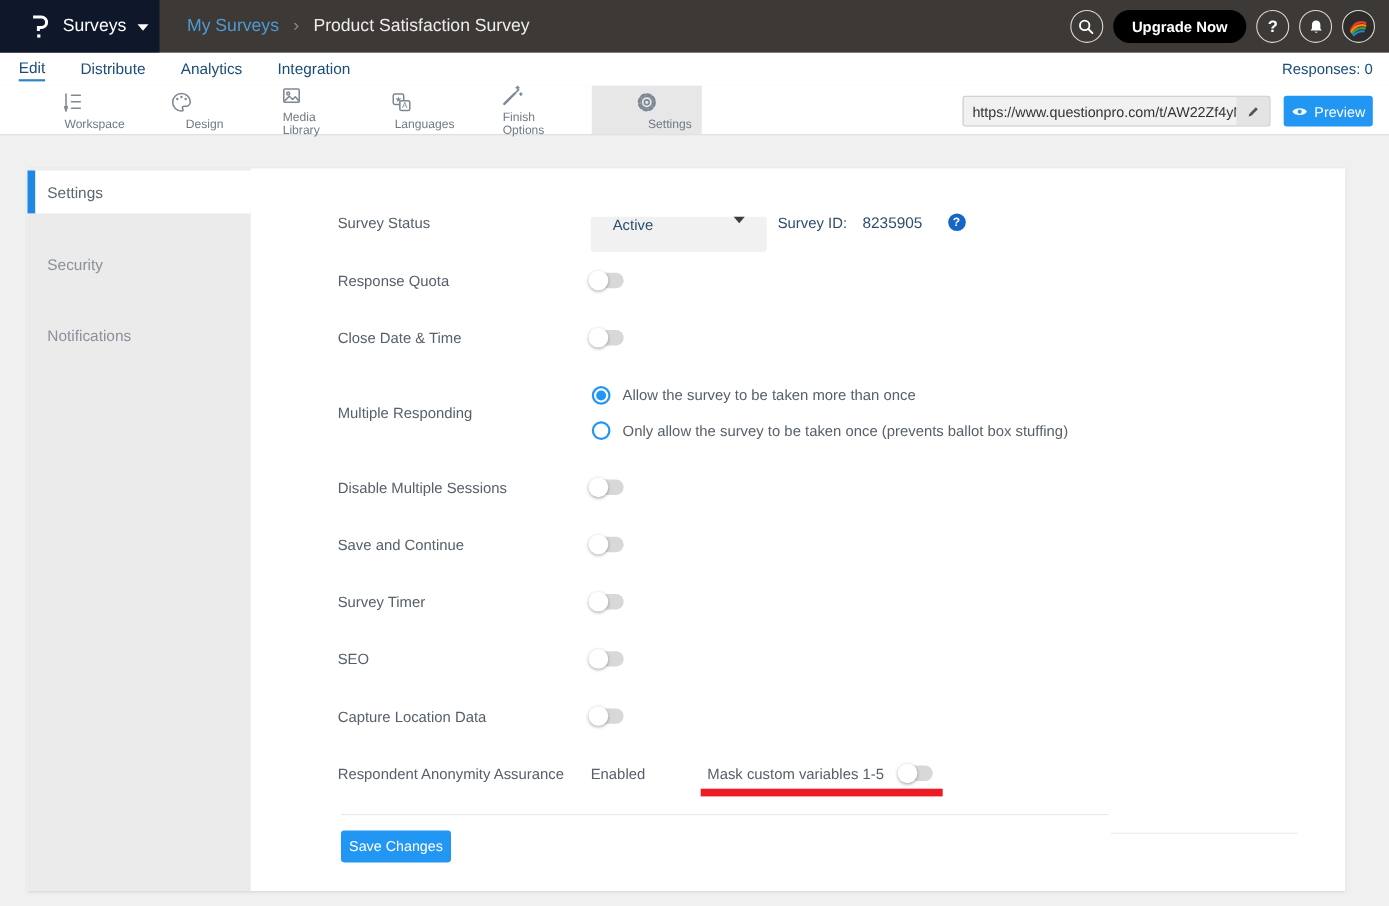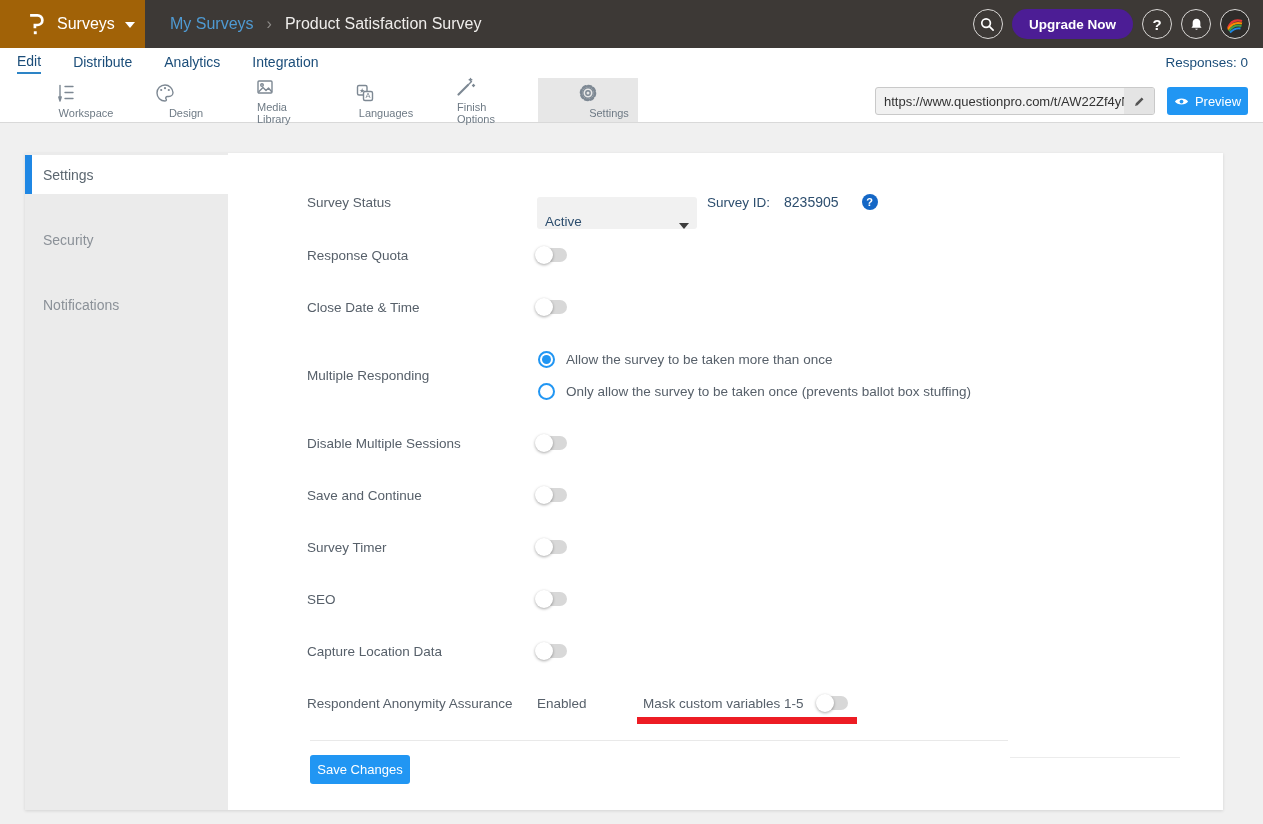--- a/index.html
+++ b/index.html
@@ -2,31 +2,31 @@
 <html><head>
 <meta charset="utf-8">
 <style>
   * { margin:0; padding:0; box-sizing:border-box; }
   html,body { width:1263px; height:824px; }
   body { font-family:"Liberation Sans", sans-serif; background:#f0f0f0; position:relative; overflow:hidden; }
   .page { position:absolute; inset:0; width:1263px; height:824px; }
 
   
   .header { position:absolute; left:0; top:0; width:1263px; height:48px; background:#3d3936; }
-  .logo-block { position:absolute; left:0; top:0; width:145px; height:48px; background:#a16207; display:flex; align-items:center; padding-left:26px; cursor:pointer; }
+  .logo-block { position:absolute; left:0; top:0; width:145px; height:48px; background:#0f172a; display:flex; align-items:center; padding-left:26px; cursor:pointer; }
   .logo-mark { width:20px; height:26px; margin-right:11px; }
   .logo-label { color:#fff; font-size:16px; }
   .caret-down-white { width:0; height:0; border-left:5px solid transparent; border-right:5px solid transparent; border-top:6px solid #fff; margin-left:10px; margin-top:2px; }
   .breadcrumb { position:absolute; left:170px; top:0; height:48px; display:flex; align-items:center; gap:13px; }
   .bc-parent { color:#4f9ad2; font-size:16px; cursor:pointer; }
   .bc-sep { color:#8d8a87; font-size:16px; }
   .bc-current { color:#efedeb; font-size:16px; }
   .header-right { position:absolute; right:13px; top:9px; display:flex; align-items:center; gap:9px; }
   .circle-btn { width:30px; height:30px; border:1.6px solid #d9d7d5; border-radius:50%; display:flex; align-items:center; justify-content:center; color:#fff; cursor:pointer; background:transparent; }
-  .upgrade-btn { height:30px; padding:0 17px; border-radius:15px; background:#4c1d95; color:#fff; font-size:13.5px; font-weight:bold; display:flex; align-items:center; cursor:pointer; border:none; }
+  .upgrade-btn { height:30px; padding:0 17px; border-radius:15px; background:#000000; color:#fff; font-size:13.5px; font-weight:bold; display:flex; align-items:center; cursor:pointer; border:none; }
   .avatar { width:30px; height:30px; border:1.6px solid #d9d7d5; border-radius:50%; overflow:hidden; background:#2e2c2a; display:flex; align-items:center; justify-content:center; cursor:pointer; }
 
   
   .nav { position:absolute; left:0; top:48px; width:1263px; height:30px; background:#fff;padding-left:39px; }
   .nav-tabs { position:absolute; left:17px; top:0; height:30px; display:flex; align-items:center; }
   .nav-tab { font-size:14px; color:#1b4d79; margin-right:32px; padding-bottom:3px; cursor:pointer; }
   .nav-tab.active { border-bottom:2px solid #2d84c6; }
   .responses { position:absolute; right:15px; top:7px; font-size:13.5px; color:#1b4d79; }
 
   
@@ -45,21 +45,21 @@
   
   .card { position:absolute; left:25px; top:153px; width:1198px; height:657px; background:#fff; box-shadow:0 1px 3px rgba(0,0,0,0.12); }
   .side { position:absolute; left:0; top:0; width:203px; height:657px; background:#ebebeb; }
   .side-item { height:39px; display:flex; align-items:center; padding-left:18px; font-size:14px; color:#8b9198; cursor:pointer;margin-top:26px; }
   .side-item.active { background:#fff; border-left:7px solid #1f87e4; padding-left:11px; color:#5c6770; margin-top:2px; }
 
   
   .form-row { position:absolute; left:282px; height:20px; display:flex; align-items:center; }
   .f-label { width:230px; font-size:13.5px; color:#57606a; flex:none; }
   .row-status { top:33px; height:32px; }
-  .dropdown { width:160px; height:32px; background:#f1f1f1; border-radius:3px; display:flex; align-items:flex-end; justify-content:space-between; padding:0 8px; cursor:pointer;margin-top:21px; }
+  .dropdown { width:160px; height:32px; background:#f1f1f1; border-radius:3px; display:flex; align-items:flex-start; justify-content:space-between; padding:0 20px; cursor:pointer;margin-top:21px; }
   .dropdown-value { font-size:13.5px; color:#2d4e6e; }
   .caret-down-dark { width:0; height:0; border-left:5px solid transparent; border-right:5px solid transparent; border-top:6px solid #3c3c3c; }
   .sid-label { margin-left:10px; font-size:13.5px; color:#2d4e6e; }
   .sid-value { margin-left:14px; font-size:14px; color:#2d4e6e; }
   .help-icon { margin-left:23px; width:16px; height:16px; border-radius:50%; background:#1467c6; color:#fff; font-size:11px; font-weight:bold; display:flex; align-items:center; justify-content:center; cursor:pointer; }
 
   .toggle { width:30px; height:14px; background:#d8d8d8; border-radius:7px; position:relative; cursor:pointer; flex:none; }
   .knob { position:absolute; left:-2px; top:-2px; width:18px; height:18px; background:#fff; border-radius:50%; box-shadow:0 1px 3px rgba(0,0,0,0.35); }
 
   .r1 { top:92px; } .r2 { top:144px; } .r3 { top:280px; } .r4 { top:332px; }

